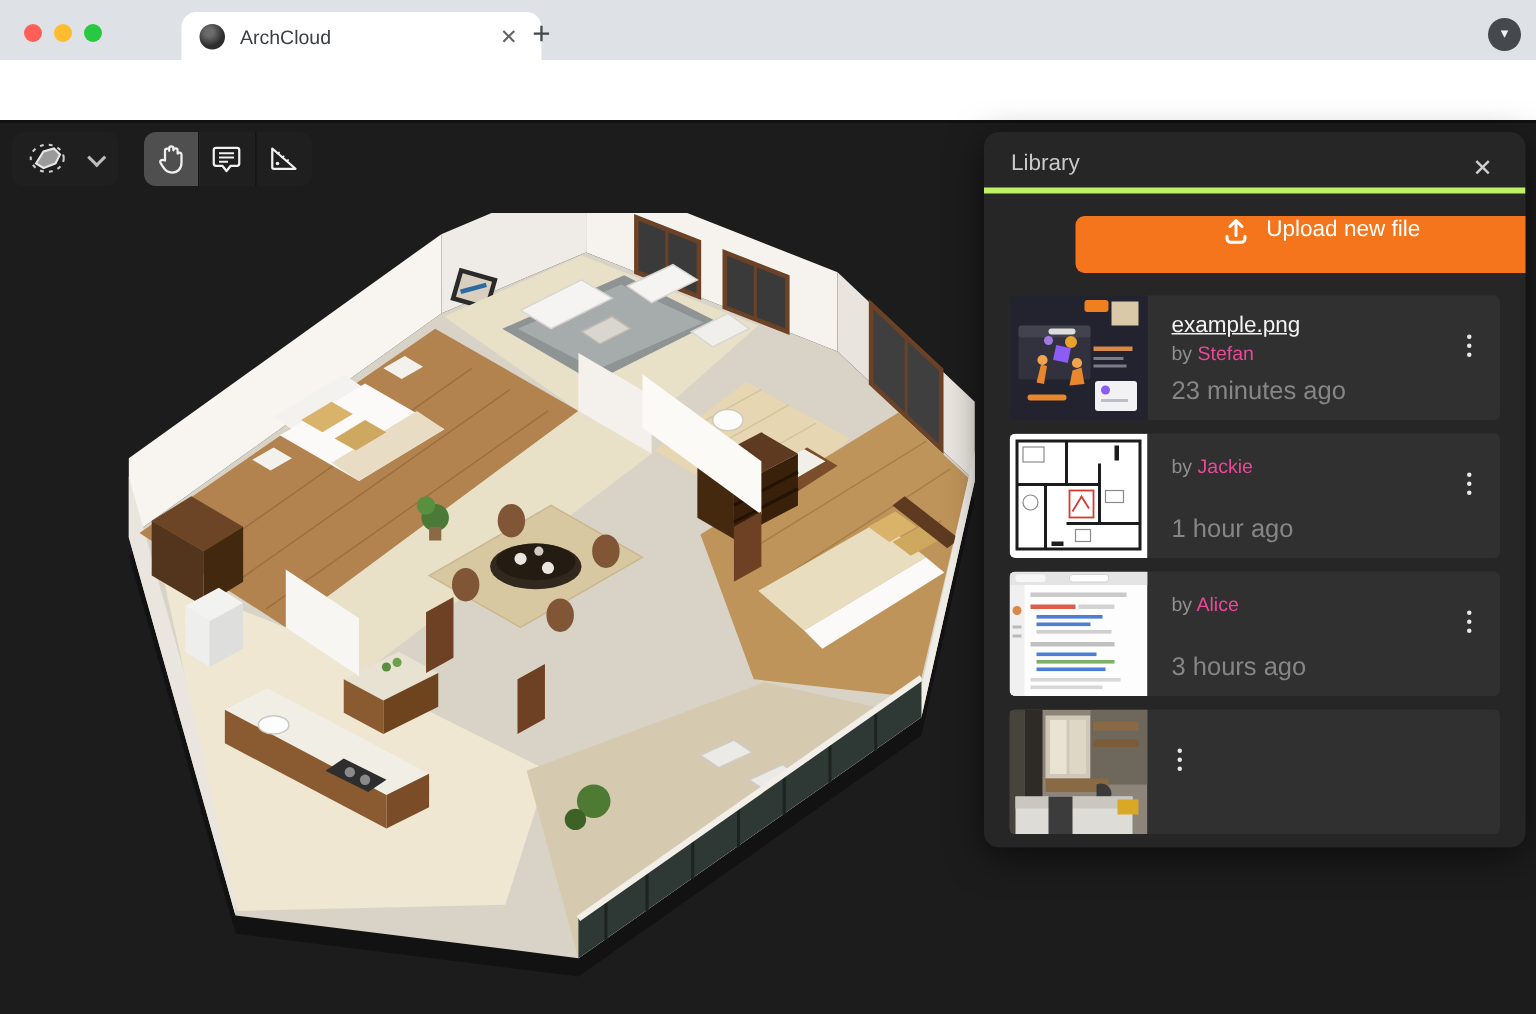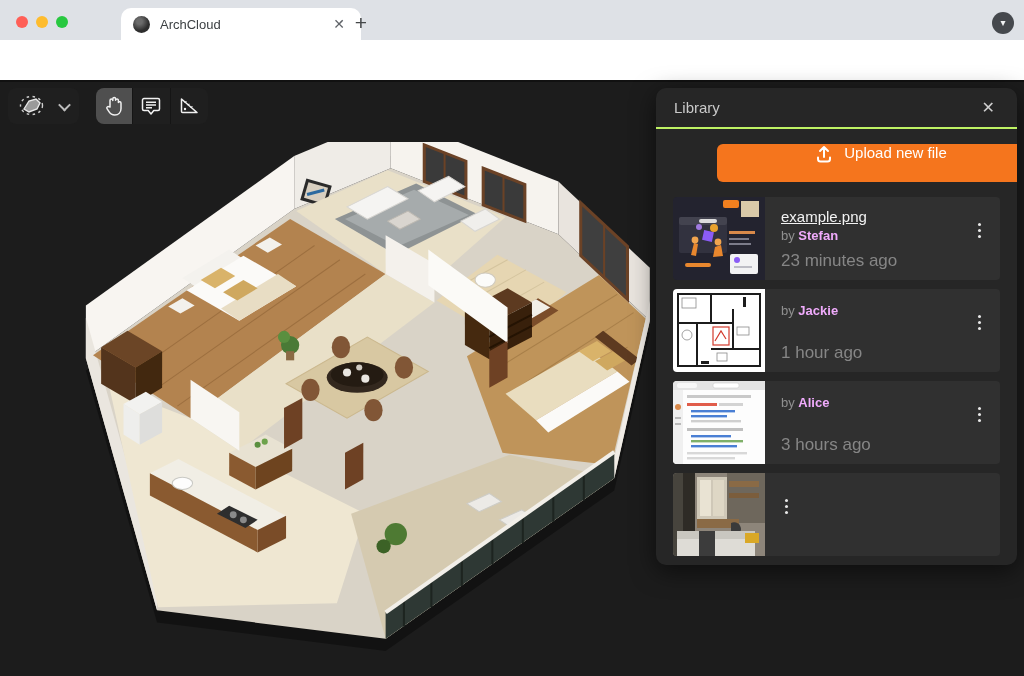--- a/index.html
+++ b/index.html
@@ -56,36 +56,36 @@
   .toolcell.active { background:#4f4f4f; }
   .chev { width:9px; height:9px; border-right:2px solid #bdbdbd; border-bottom:2px solid #bdbdbd;
     transform:rotate(45deg) translate(-1px,-1px); }
 
   
   .floorplan { position:absolute; left:30px; top:60px; width:630px; height:520px; }
 
   
   .panel { position:absolute; left:656px; top:6px; width:361px; height:477px; background:#262626;
     border-radius:10px; box-shadow:0 6px 24px rgba(0,0,0,.55); display:flex; flex-direction:column; overflow:hidden; }
-  .panel-head { height:41px; flex:none; display:flex; align-items:center; justify-content:space-between;
-    padding:12px 18px; border-bottom:2px solid #bef264; }
+  .panel-head { height:41px; flex:none; display:flex; align-items:flex-start; justify-content:space-between;
+    padding:12px 18px; border-bottom:4px solid #bef264; }
   .panel-title { font-size:15px; color:#c9c9c9; }
   .panel-close { font-size:16px; color:#cfcfcf; padding:2px 4px; }
   .panel-body { padding:15px 17px 10px 17px; display:flex; flex-direction:column; }
   .upload-btn { height:38px; border:none; border-radius:6px; background:#f5751d; color:#fff;
     font-size:15px; font-family:Liberation Sans, sans-serif; display:flex; justify-content:center; gap:10px;
     margin-bottom:15px; width:100%;margin-left:44px; }
   .filelist { display:flex; flex-direction:column; gap:9px; }
   .file-row { height:83px; background:#303030; border-radius:4px; display:flex; overflow:hidden; }
   .thumb { width:92px; flex:none; background:#222; }
   .thumb svg { display:block; }
   .meta { flex:1; padding:11px 0 9px 16px; display:flex; flex-direction:column; }
   .fname { font-size:15px; color:#f2f2f2;text-decoration:underline; }
   .fby { font-size:13px; color:#8f8f8f; margin-top:3px; }
-  .fby b { color:#f0abfc; font-weight:bold; }
+  .fby b { color:#ec4899; font-weight:normal; }
   .ftime { font-size:17px; color:#868686; margin-top:auto; }
   .kebab { width:42px; flex:none; display:flex; flex-direction:column; align-items:center;
     justify-content:flex-start; gap:3px; padding-top:26px; }
   .kebab i { width:3px; height:3px; border-radius:50%; background:#e8e8e8; }
 </style>
 </head>
 <body>
 
 <div class="tabstrip">
   <span class="traffic t-red"></span>

